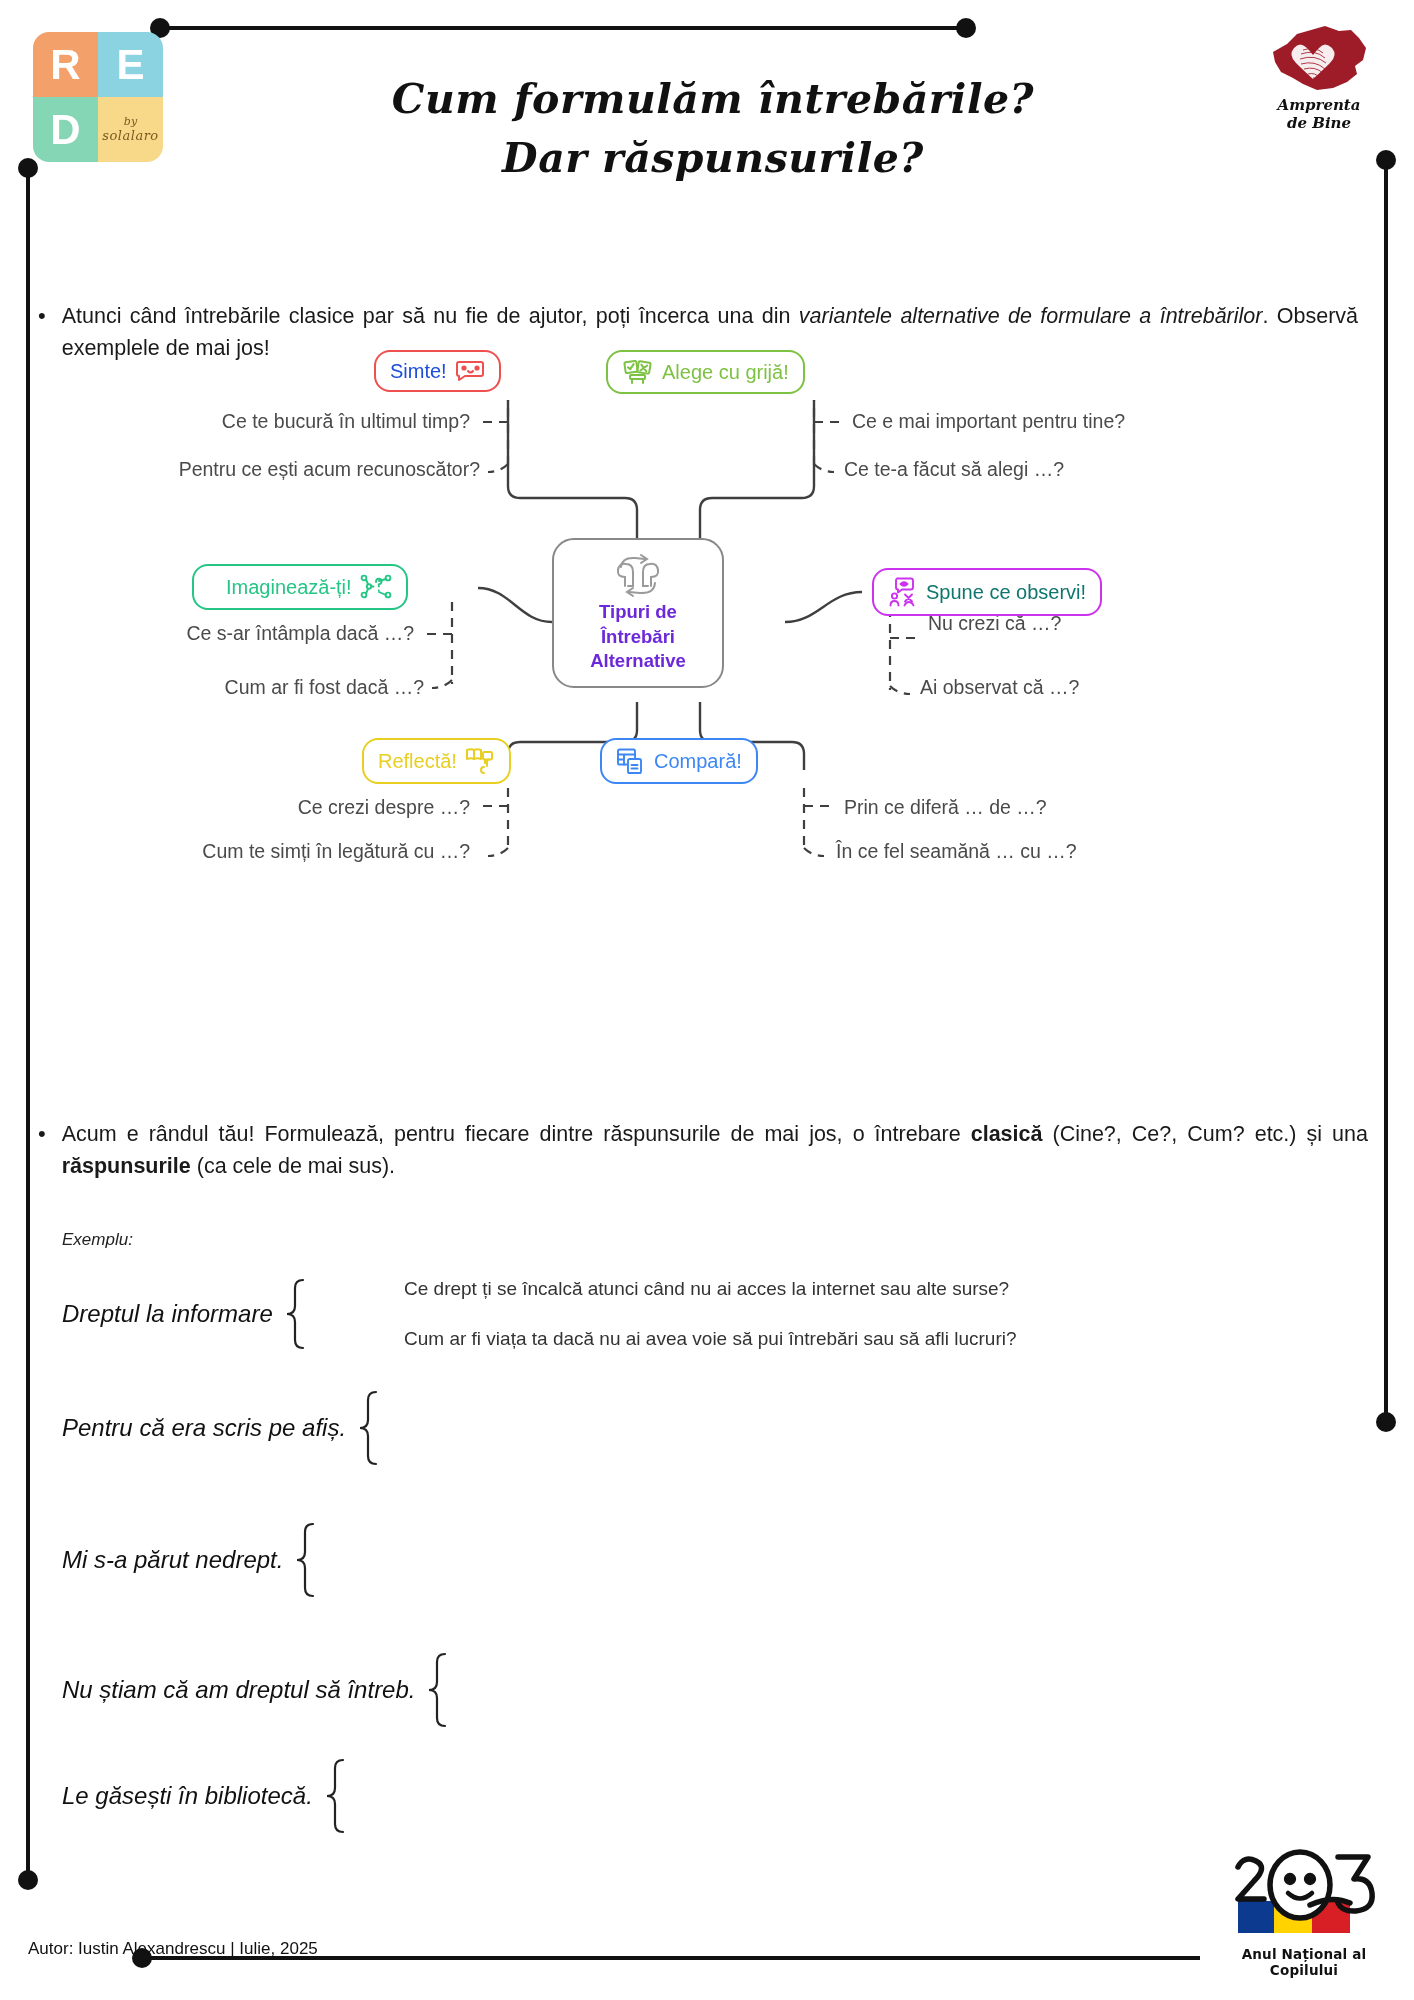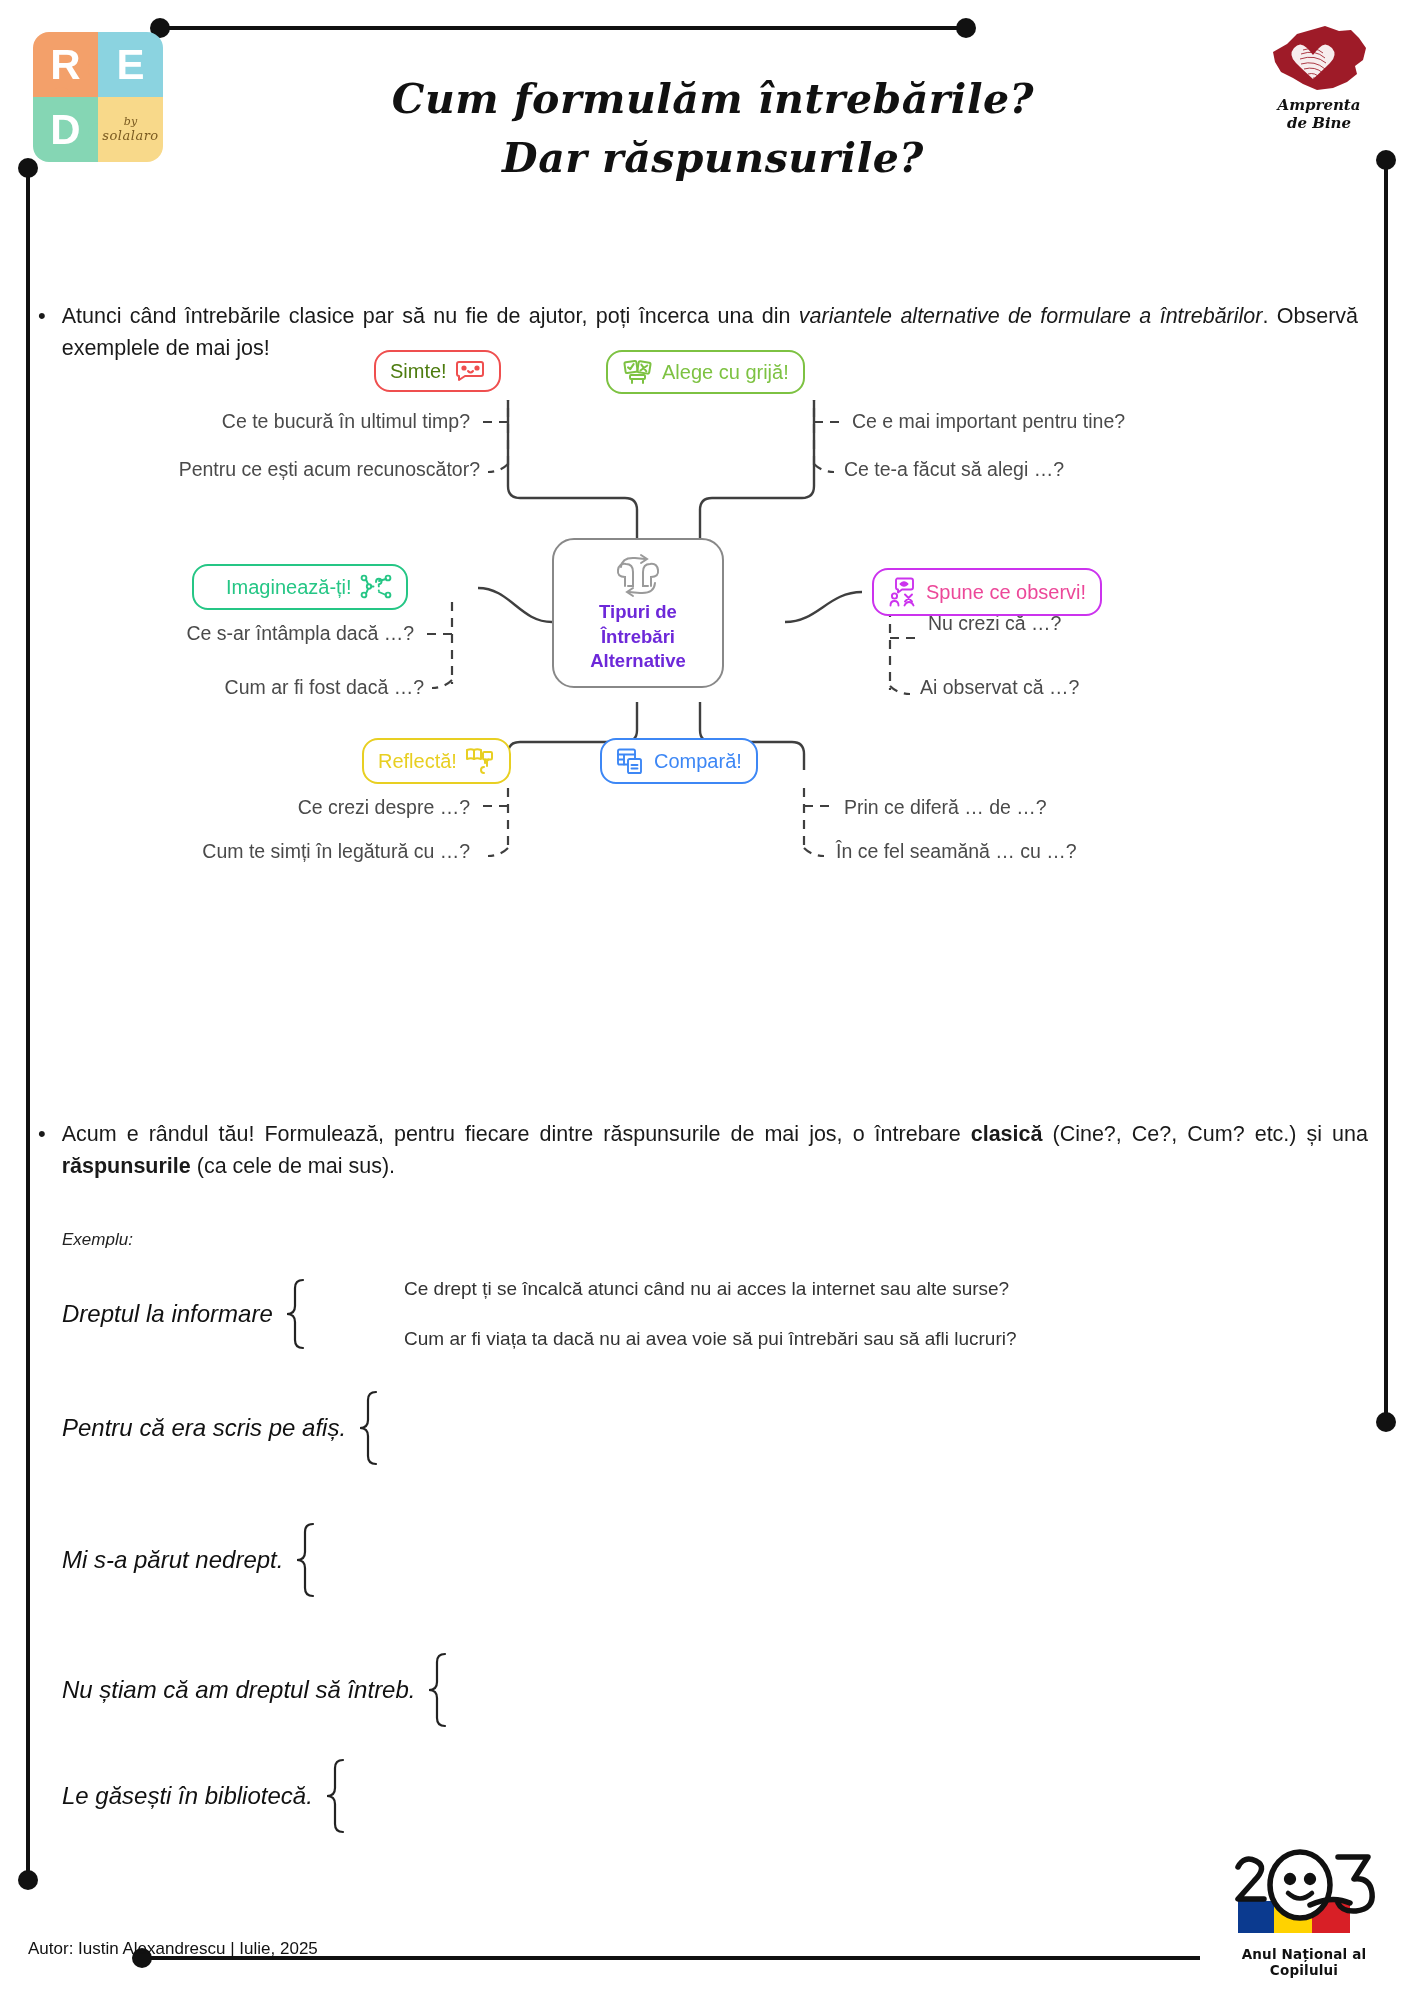--- a/index.html
+++ b/index.html
@@ -260,21 +260,21 @@
         <path d="M18 33 L18 24 Q10 24 11 17 Q12 10 19 11 Q26 11 26 19 L26 33 L21 33"></path>
         <path d="M44 33 L44 24 Q52 24 51 17 Q50 10 43 11 Q36 11 36 19 L36 33 L41 33"></path>
       </g>
     </svg>
     <div class="ct">Tipuri de</div>
     <div class="ct">Întrebări</div>
     <div class="ct">Alternative</div>
   </div>
 
   <div class="node" style="left:374px; top:-50px; border-color:#ef4f4f;">
-    <span class="lbl" style="color:#4d7c0f;">Simte!</span>
+    <span class="lbl" style="color:#1d4ed8;">Simte!</span>
     <svg width="30" height="24" viewBox="0 0 30 24">
       <g fill="none" stroke="#ef4f4f" stroke-width="2" stroke-linecap="round" stroke-linejoin="round">
         <path d="M4 3 h22 a2 2 0 0 1 2 2 v10 a2 2 0 0 1 -2 2 h-16 l-6 4 v-4 a2 2 0 0 1 -2 -2 v-10 a2 2 0 0 1 2 -2 z"></path>
         <circle cx="9" cy="9" r="1.6" fill="#ef4f4f"></circle>
           <circle cx="22" cy="9" r="1.6" fill="#ef4f4f"></circle>
         <path d="M13 12 q2.5 3 5 0"></path>
       </g>
     </svg>
   </div>
   <div class="leaf r" style="left:40px; top:10px; width:430px;">Ce te bucură în ultimul timp?</div>
@@ -320,21 +320,21 @@
       <g fill="none" stroke="#cc33ee" stroke-width="1.9" stroke-linecap="round" stroke-linejoin="round">
         <path d="M9 1.5 h14 a2 2 0 0 1 2 2 v7 a2 2 0 0 1 -2 2 h-9 l-4 3 v-3 a2 2 0 0 1 -2 -2 v-7 a2 2 0 0 1 1 -2 z"></path>
         <path d="M12.5 7 q3.5 -3.5 7 0 q-3.5 3.5 -7 0 z"></path>
         <circle cx="16" cy="7" r="1.3" fill="#cc33ee"></circle>
         <circle cx="6.5" cy="19" r="2.6"></circle>
         <path d="M2.5 28.5 q0 -4.5 4 -4.5 q4 0 4 4.5"></path>
         <path d="M17 17.5 l7 7 M24 17.5 l-7 7"></path>
         <path d="M16.5 28.5 q1.5 -3.5 4.5 -3.5 q3 0 4.5 3.5"></path>
       </g>
     </svg>
-    <span class="lbl" style="color:#ec4899;">Spune ce observi!</span>
+    <span class="lbl" style="color:#0f766e;">Spune ce observi!</span>
   </div>
   <div class="leaf" style="left:928px; top:212px;">Nu crezi că …?</div>
   <div class="leaf" style="left:920px; top:276px;">Ai observat că …?</div>
 
   <div class="node" style="left:362px; top:338px; border-color:#e8cf22;">
     <span class="lbl" style="color:#e8cf22;">Reflectă!</span>
     <svg width="30" height="28" viewBox="0 0 30 28">
       <g fill="none" stroke="#e8cf22" stroke-width="2" stroke-linecap="round" stroke-linejoin="round">
         <path d="M2 3 q4 -1.6 7 0 v9 q-3 -1.6 -7 0 z"></path>
         <path d="M16 3 q-4 -1.6 -7 0 v9 q3 -1.6 7 0 z"></path>

